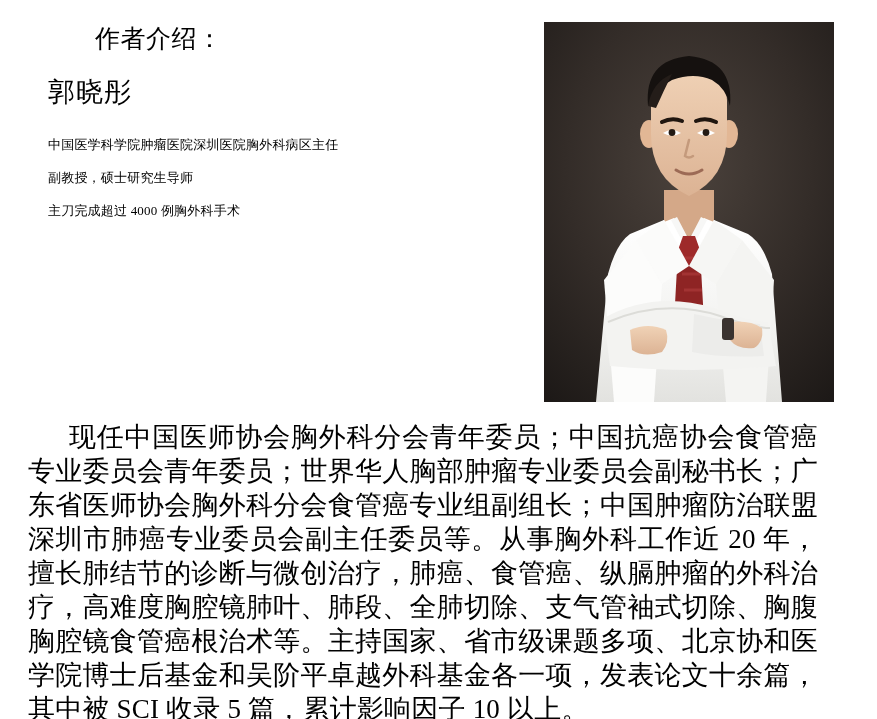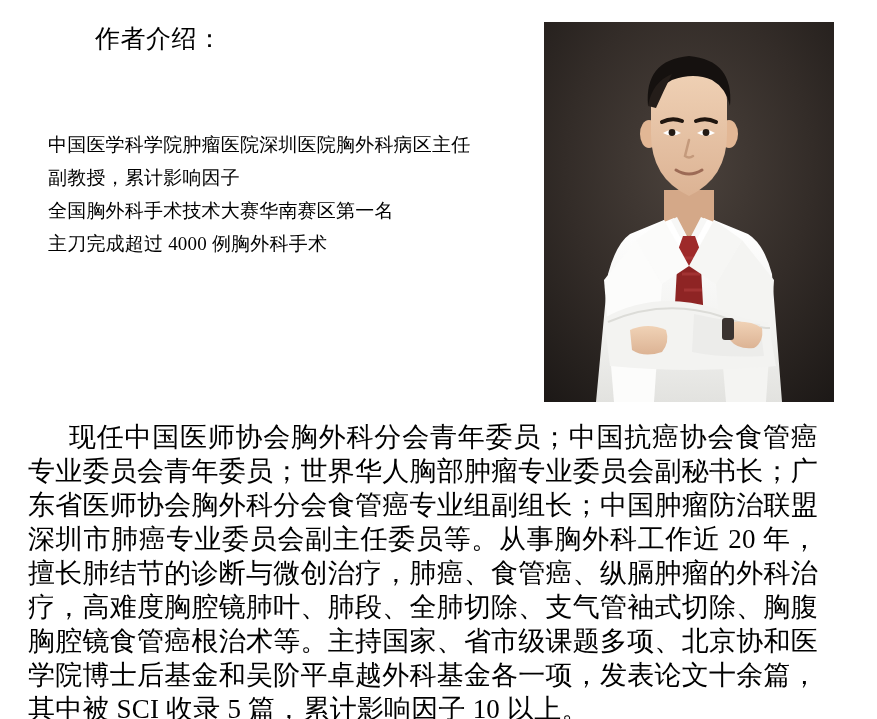--- a/index.html
+++ b/index.html
@@ -40,21 +40,21 @@
     letter-spacing: 1px;
     white-space: nowrap;
   }
   .cred-list {
     position: absolute;
     left: 48px;
     top: 128px;
     width: 500px;
   }
   .cred-line {
-    font-size: 19px;
+    font-size: 13px;
     line-height: 33px;
     white-space: nowrap;
     letter-spacing: 0.2px;
   }
   .portrait {
     position: absolute;
     left: 544px;
     top: 22px;
     width: 290px;
     height: 380px;
@@ -77,25 +77,25 @@
     letter-spacing: 0.2px;
   }
 </style>
 </head>
 <body>
 
 <div class="page">
 
   <div class="intro-label">作者介绍：</div>
 
+  <div class="author-name">郭晓彤</div>
 
   <div class="cred-list">
     <div class="cred-line">中国医学科学院肿瘤医院深圳医院胸外科病区主任</div>
-    <div class="cred-line">副教授，累计影响因子</div>
-    <div class="cred-line">全国胸外科手术技术大赛华南赛区第一名</div>
+    <div class="cred-line">副教授，硕士研究生导师</div>
     <div class="cred-line">主刀完成超过 4000 例胸外科手术</div>
   </div>
 
   <div class="portrait">
     <svg width="290" height="380" viewBox="0 0 290 380" xmlns="http://www.w3.org/2000/svg">
       <defs>
         <radialGradient id="bgGrad" cx="50%" cy="38%" r="78%">
           <stop offset="0%" stop-color="#4b423c"></stop>
           <stop offset="55%" stop-color="#332c28"></stop>
           <stop offset="100%" stop-color="#1d1917"></stop>

